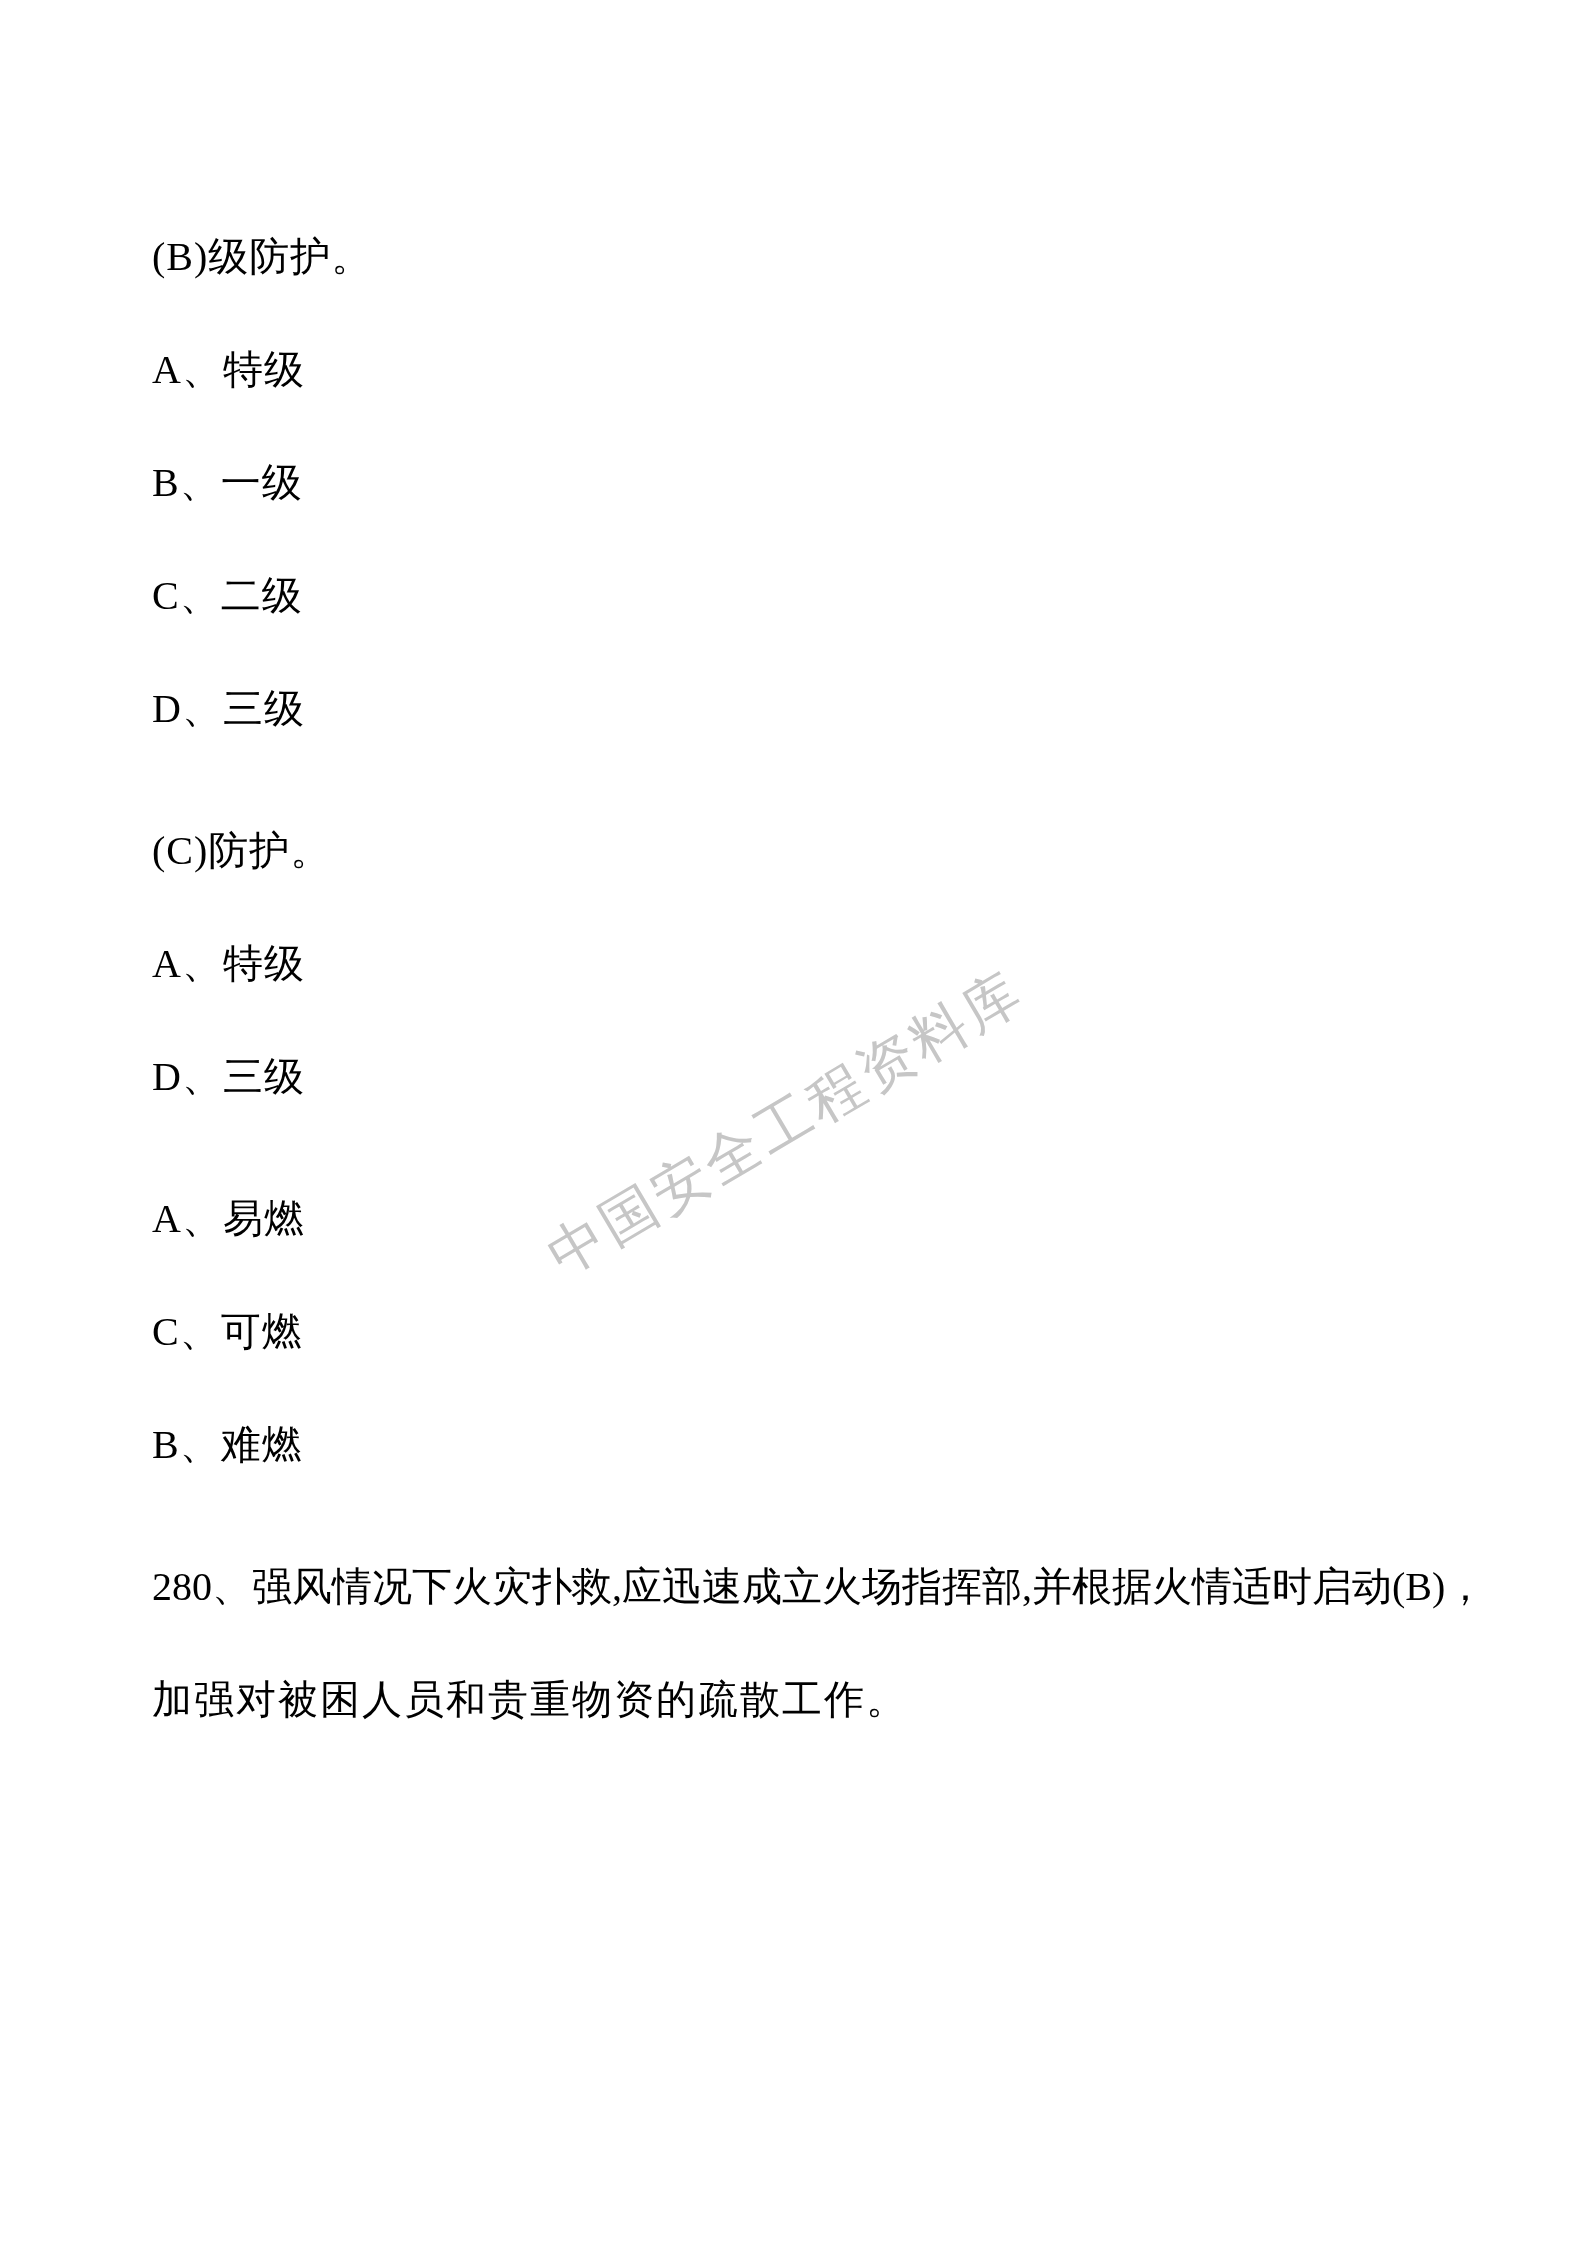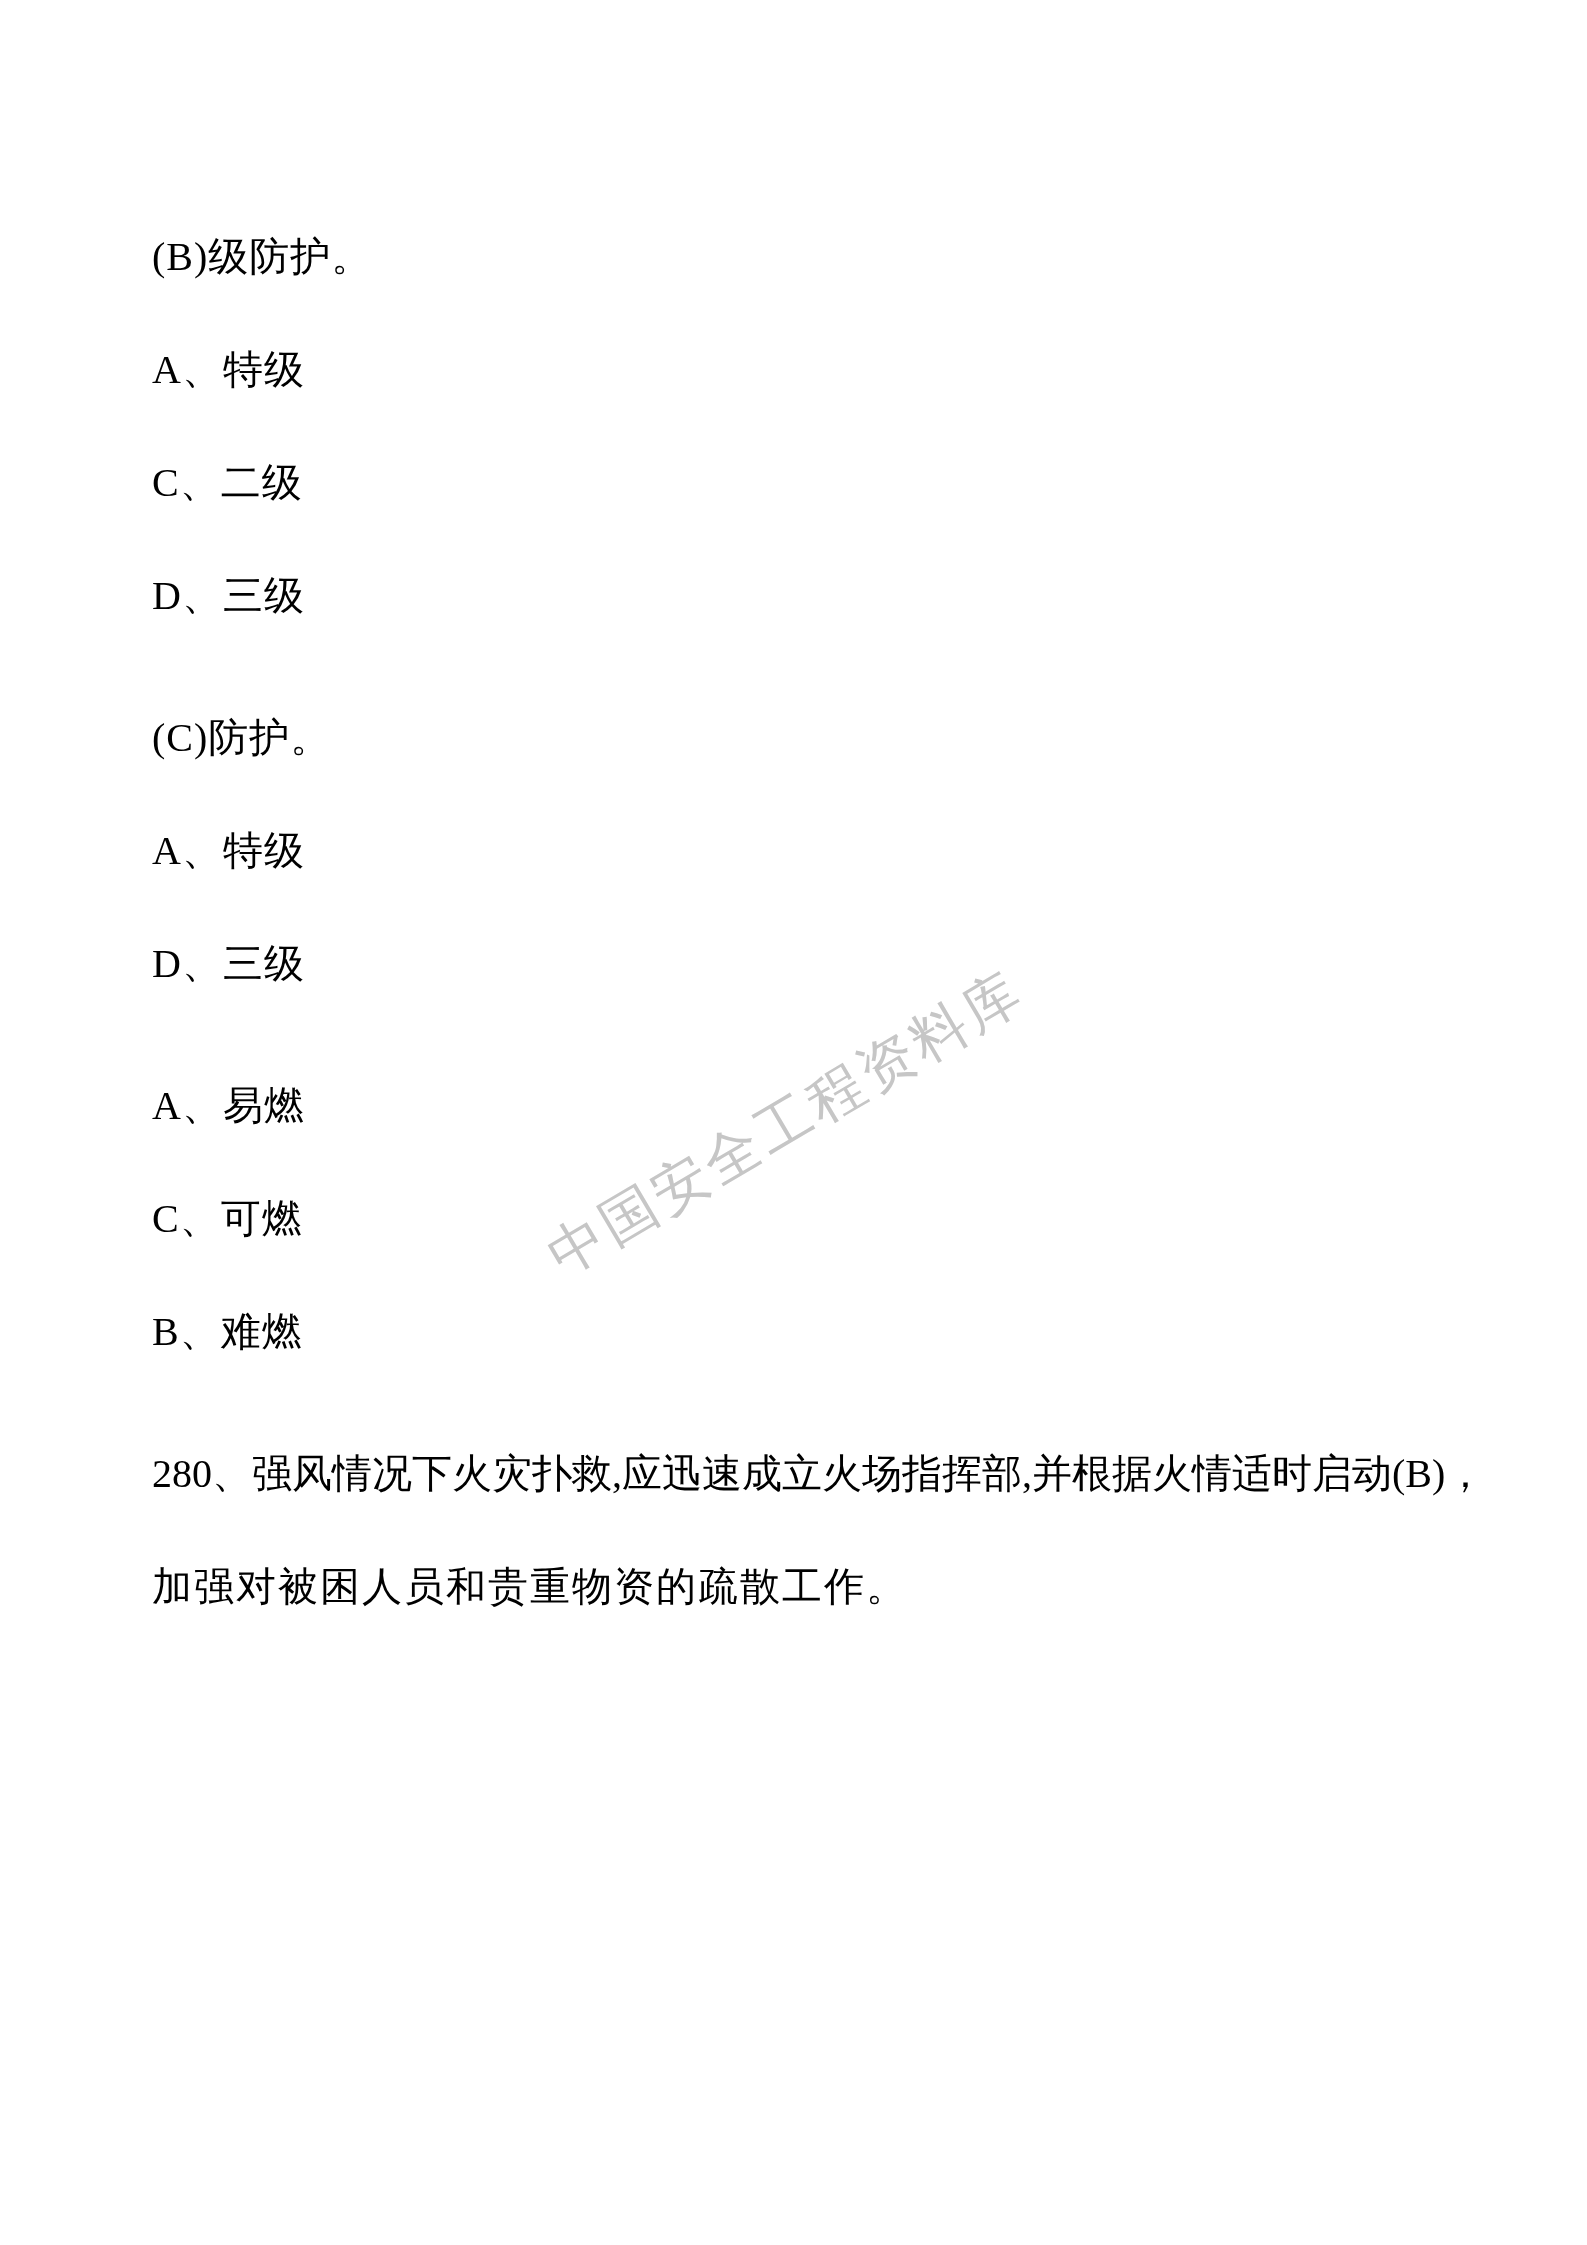--- a/index.html
+++ b/index.html
@@ -59,20 +59,21 @@
 
 <div class="page" style="background: rgb(255, 255, 255); color: rgb(0, 0, 0);">
 
   <div class="watermark" style="color: rgb(198, 198, 198);">中国安全工程资料库</div>
 
   <main class="content">
 
     <section class="question">
       <p class="line">(B)级防护。</p>
       <p class="line">A、特级</p>
+      <p class="line">B、一级</p>
       <p class="line">C、二级</p>
       <p class="line">D、三级</p>
     </section>
 
     <section class="question">
       <p class="line">(C)防护。</p>
       <p class="line">A、特级</p>
       <p class="line">D、三级</p>
     </section>
 

